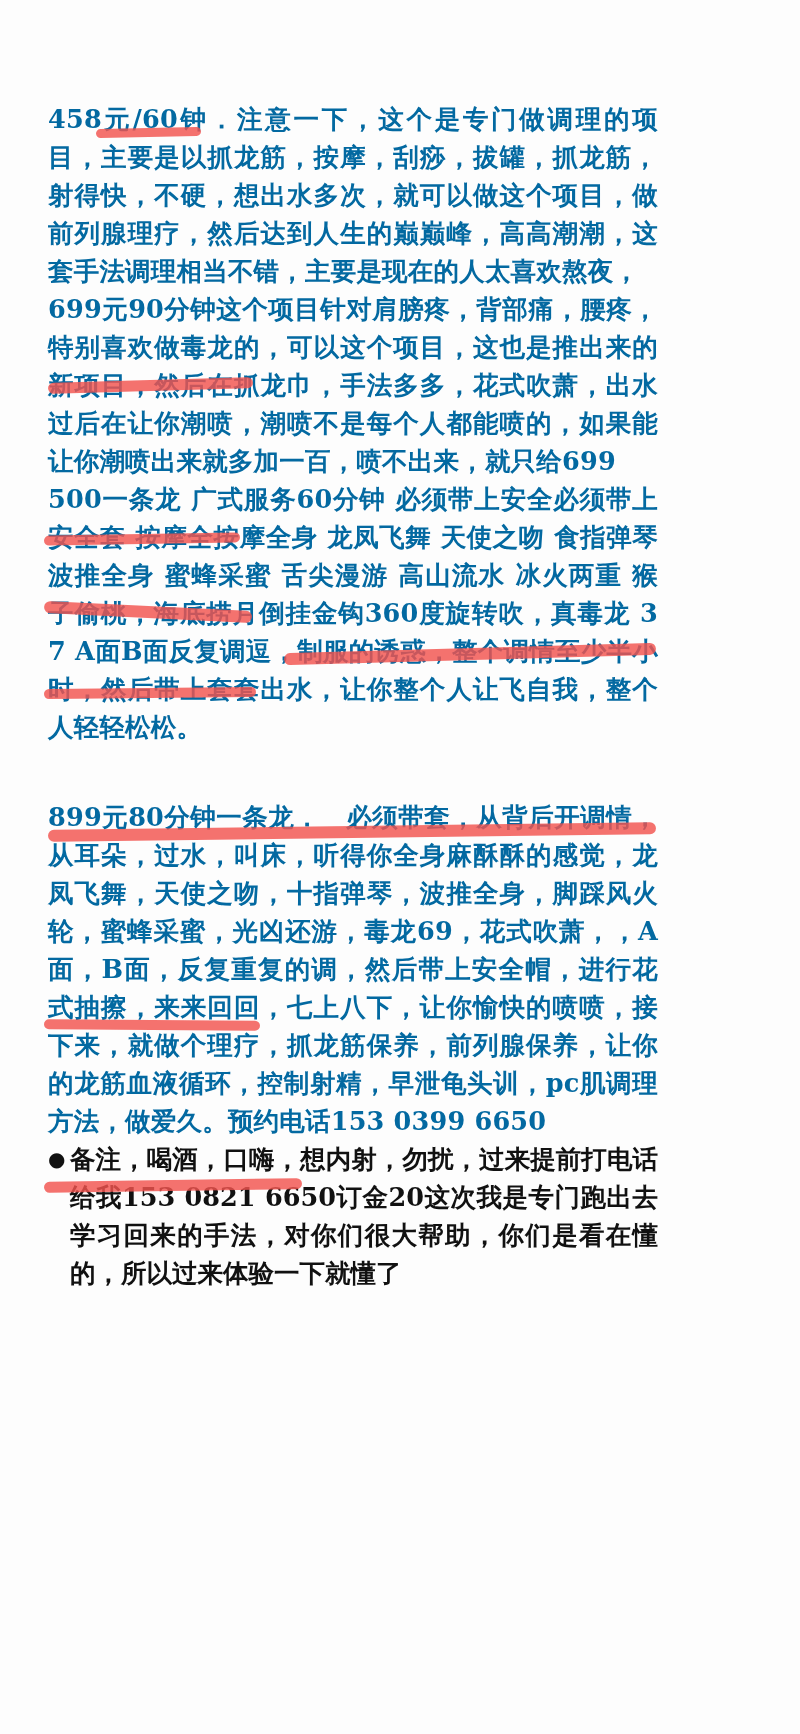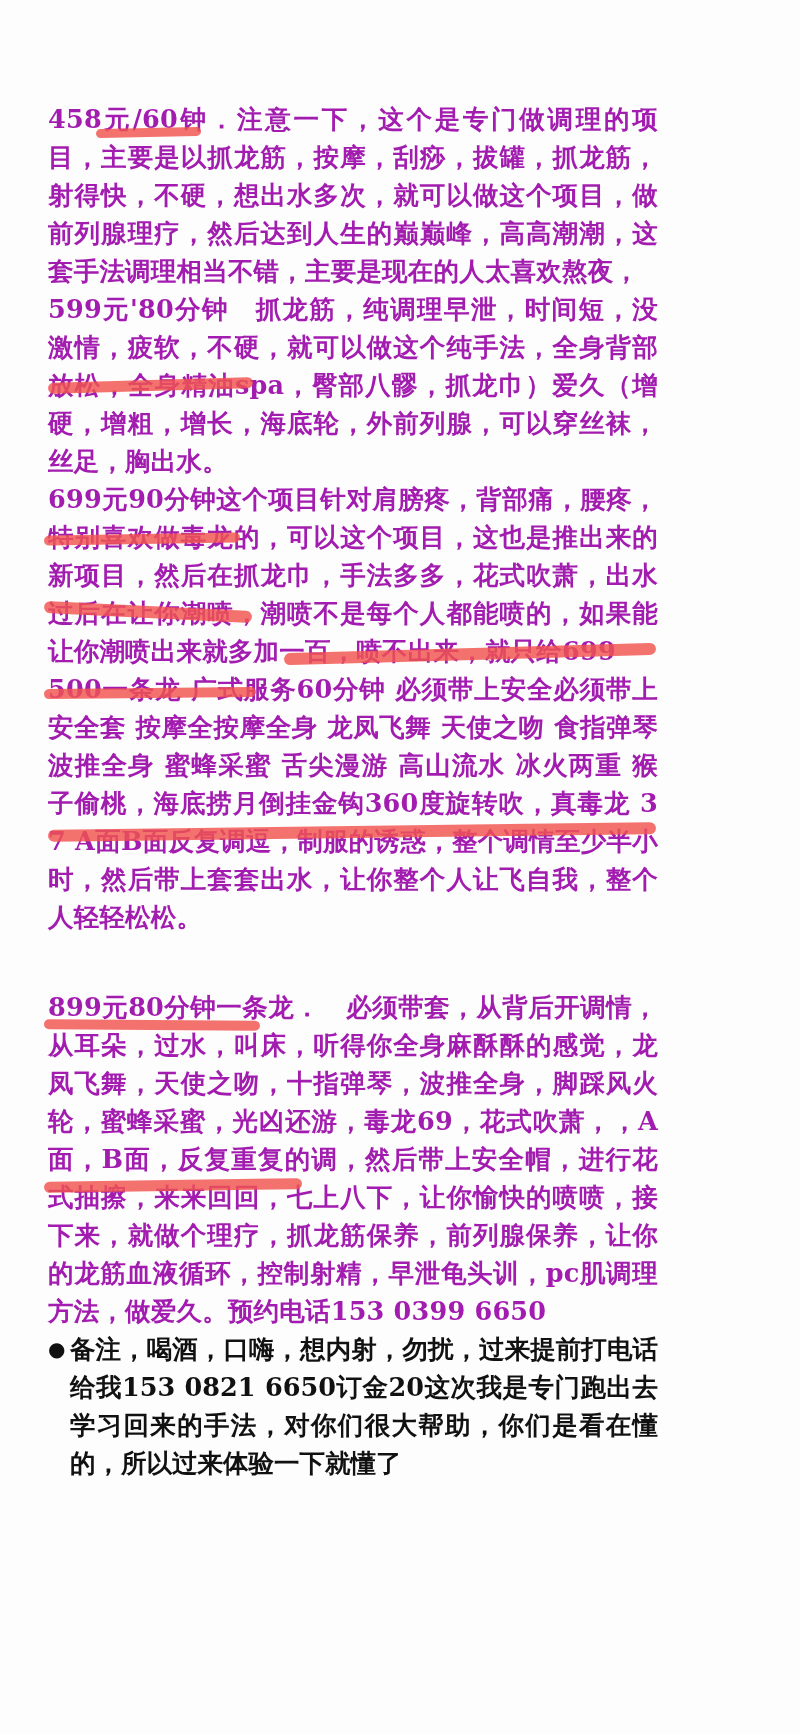--- a/index.html
+++ b/index.html
@@ -23,21 +23,21 @@
   }
   .doc-body {
     position: absolute;
     left: 48px;
     top: 100px;
     width: 610px;
   }
   .para {
     font-size: 25.5px;
     line-height: 38px;
-    color: #a21caf;
+    color: #0369a1;
     text-align: justify;
     letter-spacing: 0.2px;
     margin: 0 0 0 0;
     font-weight: 600;
     word-break: break-all;
   }
   .para.indent {
     text-indent: 2em;
   }
   .gap-big {
@@ -82,21 +82,20 @@
   .stroke.s9 { left: 44px;  top: 1180px; width: 258px; height: 11px; transform: rotate(-0.8deg); }
 </style>
 </head>
 <body>
 
 <div class="page">
 
   <div class="doc-body">
 
     <p class="para">458元/60钟．注意一下，这个是专门做调理的项目，主要是以抓龙筋，按摩，刮痧，拔罐，抓龙筋，射得快，不硬，想出水多次，就可以做这个项目，做前列腺理疗，然后达到人生的巅巅峰，高高潮潮，这套手法调理相当不错，主要是现在的人太喜欢熬夜，</p>
-    <p class="para">599元'80分钟　抓龙筋，纯调理早泄，时间短，没激情，疲软，不硬，就可以做这个纯手法，全身背部放松，全身精油spa，臀部八髎，抓龙巾）爱久（增硬，增粗，增长，海底轮，外前列腺，可以穿丝袜，丝足，胸出水。</p>
     <p class="para">699元90分钟这个项目针对肩膀疼，背部痛，腰疼，特别喜欢做毒龙的，可以这个项目，这也是推出来的新项目，然后在抓龙巾，手法多多，花式吹萧，出水过后在让你潮喷，潮喷不是每个人都能喷的，如果能让你潮喷出来就多加一百，喷不出来，就只给699</p>
     <p class="para">500一条龙 广式服务60分钟 必须带上安全必须带上安全套 按摩全按摩全身 龙凤飞舞 天使之吻 食指弹琴 波推全身 蜜蜂采蜜 舌尖漫游 高山流水 冰火两重 猴子偷桃，海底捞月倒挂金钩360度旋转吹，真毒龙 37 A面B面反复调逗，制服的诱惑，整个调情至少半小时，然后带上套套出水，让你整个人让飞自我，整个人轻轻松松。</p>
 
     <div class="gap-big"></div>
 
     <p class="para">899元80分钟一条龙．　必须带套，从背后开调情，从耳朵，过水，叫床，听得你全身麻酥酥的感觉，龙凤飞舞，天使之吻，十指弹琴，波推全身，脚踩风火轮，蜜蜂采蜜，光凶还游，毒龙69，花式吹萧，，A面，B面，反复重复的调，然后带上安全帽，进行花式抽擦，来来回回，七上八下，让你愉快的喷喷，接下来，就做个理疗，抓龙筋保养，前列腺保养，让你的龙筋血液循环，控制射精，早泄龟头训，pc肌调理方法，做爱久。预约电话153 0399 6650</p>
 
     <div class="bullet-row">
       <span class="bullet-dot">●</span>
       <span class="bullet-text">备注，喝酒，口嗨，想内射，勿扰，过来提前打电话给我153 0821 6650订金20这次我是专门跑出去学习回来的手法，对你们很大帮助，你们是看在懂的，所以过来体验一下就懂了</span>

